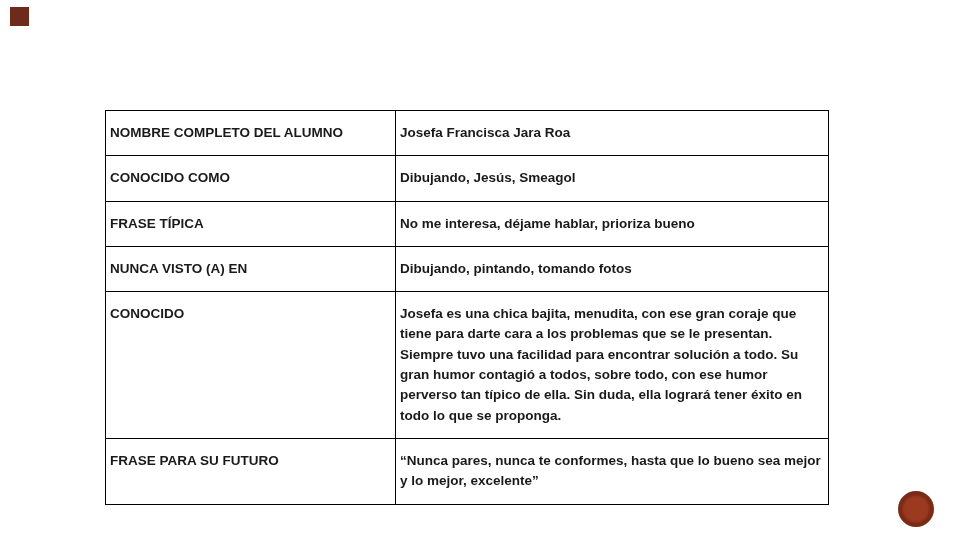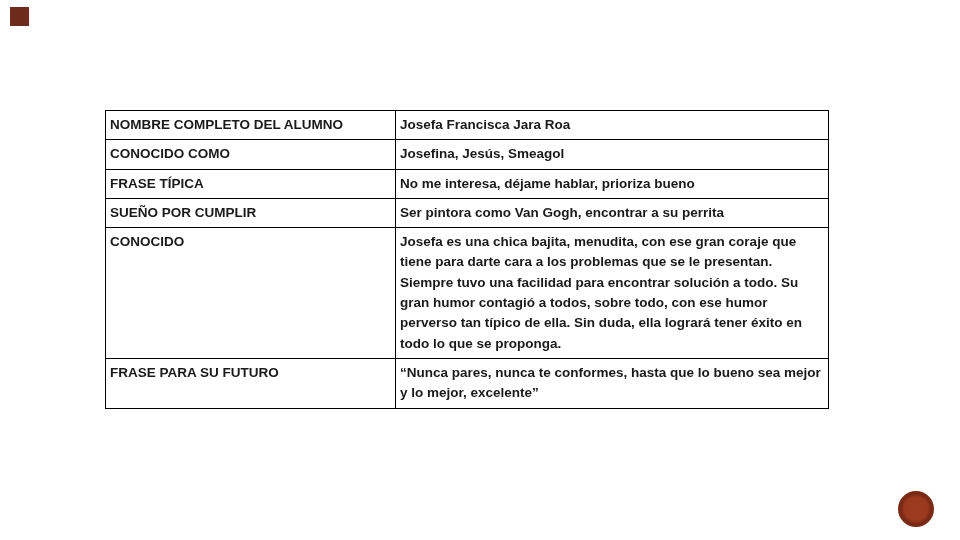--- a/index.html
+++ b/index.html
@@ -45,21 +45,21 @@
     width: 723px;
     border-collapse: collapse;
     table-layout: fixed;
   }
   table.profile td {
     border: 1px solid #000000;
     font-size: 13.5px;
     font-weight: 700;
     color: #1a1a1a;
     line-height: 20.3px;
-    padding: 4px 4px;
+    padding: 12px 4px;
     vertical-align: top;
     overflow: hidden;
   }
   col.c-label { width: 290px; }
   col.c-value { width: 433px; }
 </style>
 </head>
 <body>
 
 <div class="slide">
@@ -71,29 +71,29 @@
       <col class="c-label">
       <col class="c-value">
     </colgroup>
     <tbody>
       <tr>
         <td>NOMBRE COMPLETO DEL ALUMNO</td>
         <td>Josefa Francisca Jara Roa</td>
       </tr>
       <tr>
         <td>CONOCIDO COMO</td>
-        <td>Josefina, Jesús, Smeagol</td>
+        <td>Dibujando, Jesús, Smeagol</td>
       </tr>
       <tr>
         <td>FRASE TÍPICA</td>
         <td>No me interesa, déjame hablar, prioriza bueno</td>
       </tr>
       <tr>
-        <td>SUEÑO POR CUMPLIR</td>
-        <td>Ser pintora como Van Gogh, encontrar a su perrita</td>
+        <td>NUNCA VISTO (A) EN</td>
+        <td>Dibujando, pintando, tomando fotos</td>
       </tr>
       <tr>
         <td>CONOCIDO</td>
         <td>Josefa es una chica bajita, menudita, con ese gran coraje que tiene para darte cara a los problemas que se le presentan. Siempre tuvo una facilidad para encontrar solución a todo. Su gran humor contagió a todos, sobre todo, con ese humor perverso tan típico de ella. Sin duda, ella logrará tener éxito en todo lo que se proponga.</td>
       </tr>
       <tr>
         <td>FRASE PARA SU FUTURO</td>
         <td>“Nunca pares, nunca te conformes, hasta que lo bueno sea mejor y lo mejor, excelente”</td>
       </tr>
     </tbody>

